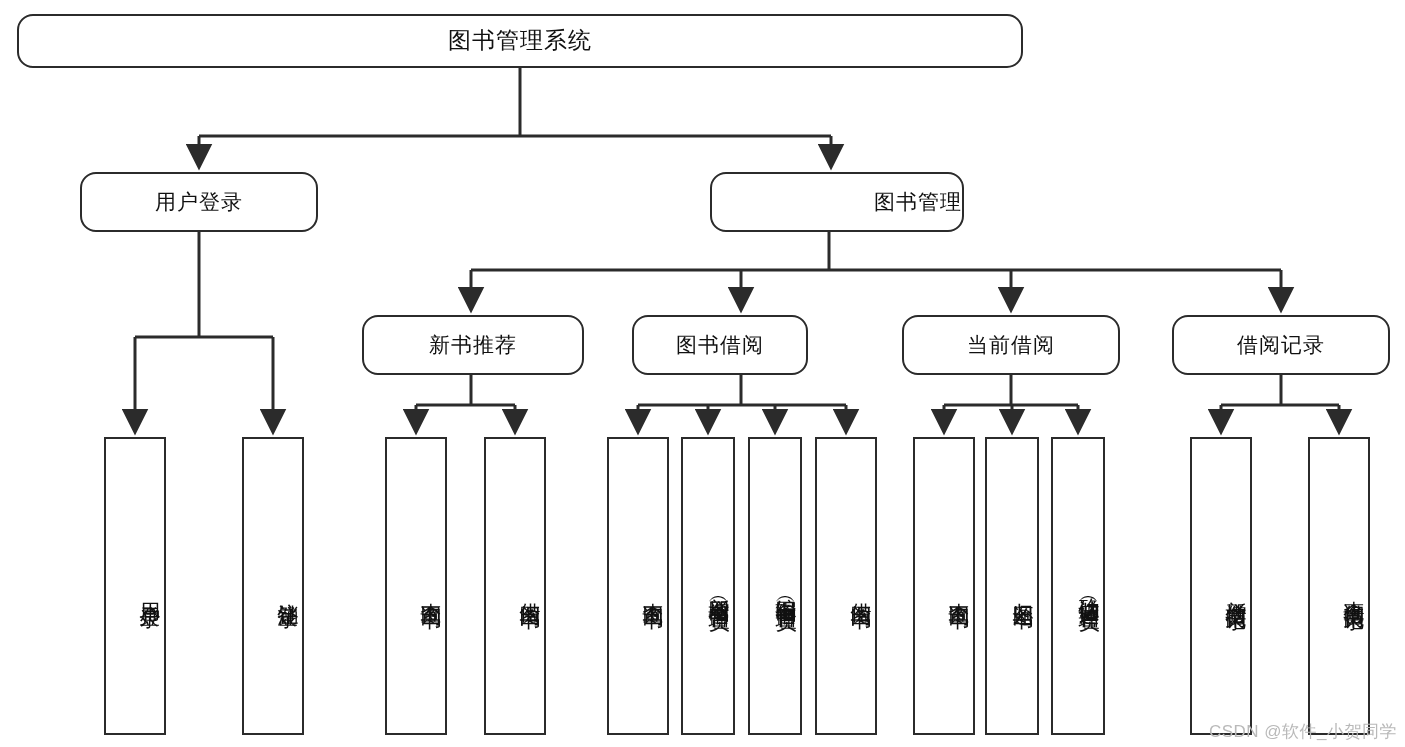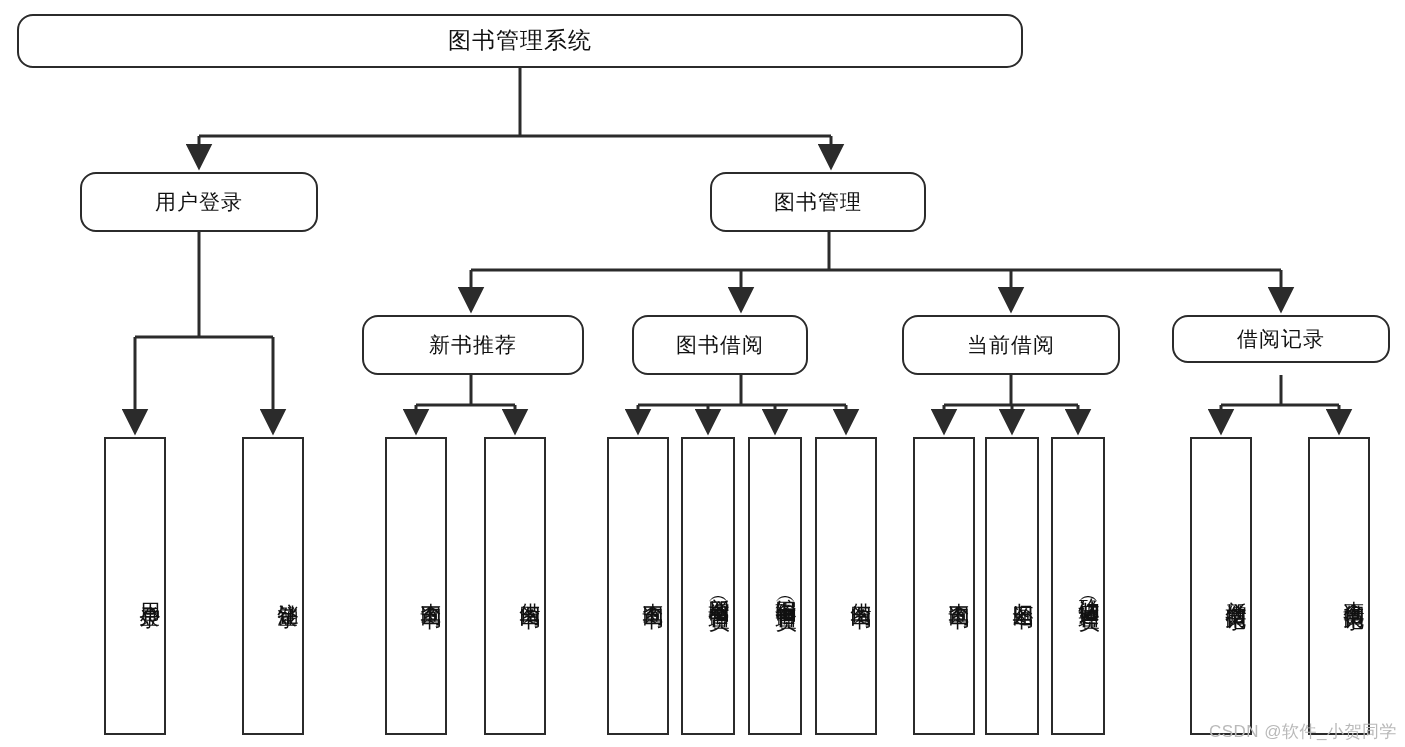--- a/index.html
+++ b/index.html
@@ -127,34 +127,34 @@
     </g>
   </svg>
 
   <div class="node horiz root" id="node-root" style="left: 17px; top: 14px; width: 1006px; height: 54px;">
     <span>图书管理系统</span>
   </div>
 
   <div class="node horiz" id="node-l1-0" style="left: 80px; top: 172px; width: 238px; height: 60px;">
     <span>用户登录</span>
   </div>
-  <div class="node horiz" id="node-l1-1" style="left: 710px; top: 172px; width: 216px; height: 60px;">
+  <div class="node horiz" id="node-l1-1" style="left: 710px; top: 172px; width: 254px; height: 60px; justify-content: flex-end;">
     <span>图书管理</span>
   </div>
 
   <div class="node horiz" id="node-l2-0" style="left: 362px; top: 315px; width: 222px; height: 60px;">
     <span>新书推荐</span>
   </div>
   <div class="node horiz" id="node-l2-1" style="left: 632px; top: 315px; width: 176px; height: 60px;">
     <span>图书借阅</span>
   </div>
   <div class="node horiz" id="node-l2-2" style="left: 902px; top: 315px; width: 218px; height: 60px; text-align: right;">
     <span>当前借阅</span>
   </div>
-  <div class="node horiz" id="node-l2-3" style="left: 1172px; top: 315px; width: 218px; height: 48px; justify-content: center;">
+  <div class="node horiz" id="node-l2-3" style="left: 1172px; top: 315px; width: 218px; height: 60px; justify-content: center;">
     <span>借阅记录</span>
   </div>
 
   <div class="node vert" id="node-leaf-0" style="left: 104px; top: 437px; width: 62px; height: 298px;">
     <span class="vlabel">用户登录</span>
   </div>
   <div class="node vert" id="node-leaf-1" style="left: 242px; top: 437px; width: 62px; height: 298px;">
     <span class="vlabel">注销登录</span>
   </div>
   <div class="node vert" id="node-leaf-2" style="left: 385px; top: 437px; width: 62px; height: 298px;">

